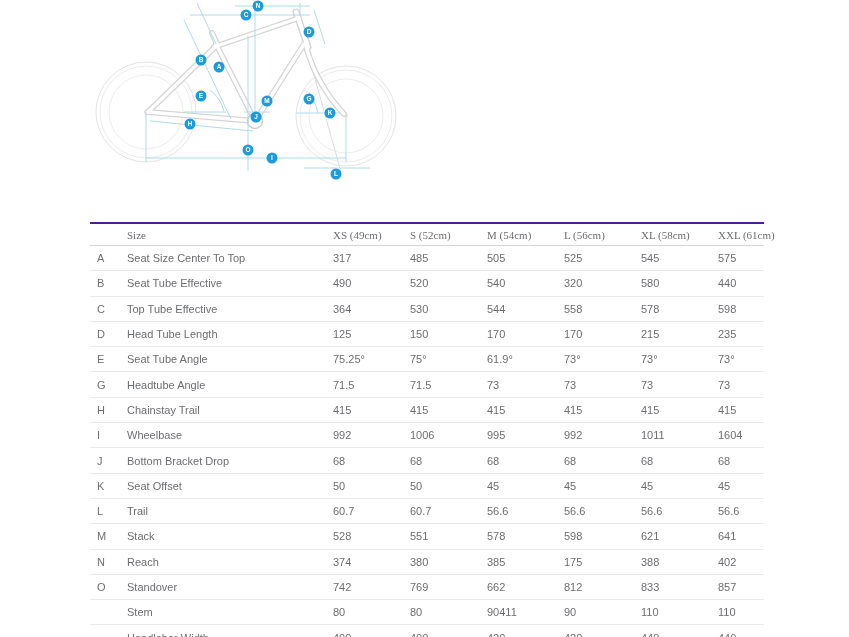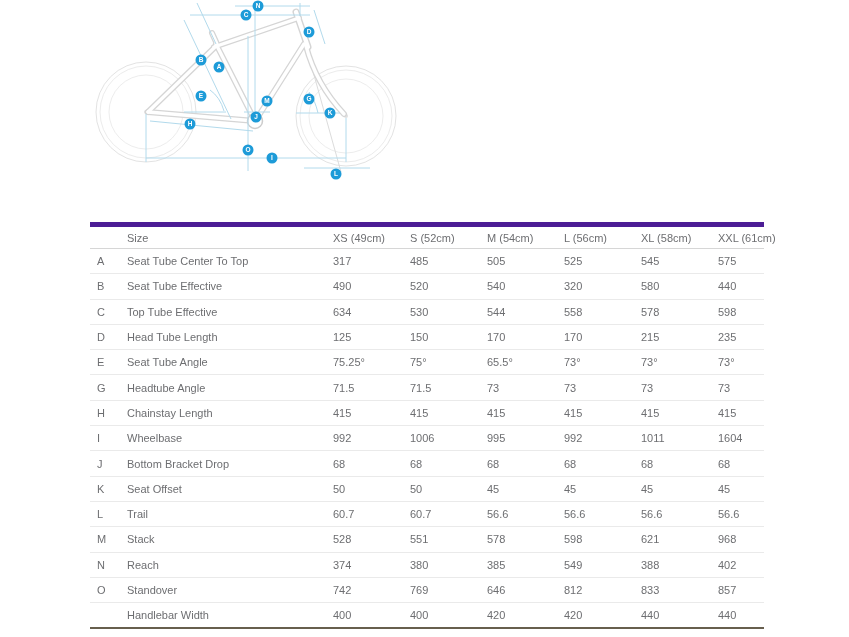--- a/index.html
+++ b/index.html
@@ -12,21 +12,21 @@
   table {
     width:674px; table-layout:fixed; border-collapse:collapse;
     font-size:11px; color:#6d6e71;
   }
   th, td {
     font-weight:normal; text-align:left; padding:0;
     white-space:nowrap; overflow:visible; vertical-align:middle;
   }
   thead th { height:21px; }
   tbody td { height:24.3px; }
-  thead tr { border-top:5px solid #4c1d95; border-bottom:1px solid #d6d6d6; }
+  thead tr { border-top:2px solid #4c1d95; border-bottom:1px solid #d6d6d6;font-family:Liberation Serif, serif; }
   tbody tr { border-bottom:1px solid #eaeaea; }
   tbody tr:last-child { border-bottom:2px solid #675f4e; }
   .col-letter { padding-left:7px; }
 </style>
 </head>
 <body>
 
 <div class="diagram">
   <svg width="440" height="215" viewBox="0 0 440 215" xmlns="http://www.w3.org/2000/svg">
 
@@ -142,42 +142,42 @@
         <th class="col-val">S (52cm)</th>
         <th class="col-val">M (54cm)</th>
         <th class="col-val">L (56cm)</th>
         <th class="col-val">XL (58cm)</th>
         <th class="col-val">XXL (61cm)</th>
       </tr>
     </thead>
     <tbody>
         <tr>
           <td class="col-letter">A</td>
-          <td class="col-name">Seat Tube Center To Top</td>
+          <td class="col-name">Seat Size Center To Top</td>
           <td class="col-val">317</td>
           <td class="col-val">485</td>
           <td class="col-val">505</td>
           <td class="col-val">525</td>
           <td class="col-val">545</td>
           <td class="col-val">575</td>
         </tr>
         <tr>
           <td class="col-letter">B</td>
           <td class="col-name">Seat Tube Effective</td>
           <td class="col-val">490</td>
           <td class="col-val">520</td>
           <td class="col-val">540</td>
           <td class="col-val">320</td>
           <td class="col-val">580</td>
           <td class="col-val">440</td>
         </tr>
         <tr>
           <td class="col-letter">C</td>
           <td class="col-name">Top Tube Effective</td>
-          <td class="col-val">634</td>
+          <td class="col-val">364</td>
           <td class="col-val">530</td>
           <td class="col-val">544</td>
           <td class="col-val">558</td>
           <td class="col-val">578</td>
           <td class="col-val">598</td>
         </tr>
         <tr>
           <td class="col-letter">D</td>
           <td class="col-name">Head Tube Length</td>
           <td class="col-val">125</td>
@@ -185,38 +185,38 @@
           <td class="col-val">170</td>
           <td class="col-val">170</td>
           <td class="col-val">215</td>
           <td class="col-val">235</td>
         </tr>
         <tr>
           <td class="col-letter">E</td>
           <td class="col-name">Seat Tube Angle</td>
           <td class="col-val">75.25°</td>
           <td class="col-val">75°</td>
-          <td class="col-val">65.5°</td>
+          <td class="col-val">61.9°</td>
           <td class="col-val">73°</td>
           <td class="col-val">73°</td>
           <td class="col-val">73°</td>
         </tr>
         <tr>
           <td class="col-letter">G</td>
           <td class="col-name">Headtube Angle</td>
           <td class="col-val">71.5</td>
           <td class="col-val">71.5</td>
           <td class="col-val">73</td>
           <td class="col-val">73</td>
           <td class="col-val">73</td>
           <td class="col-val">73</td>
         </tr>
         <tr>
           <td class="col-letter">H</td>
-          <td class="col-name">Chainstay Length</td>
+          <td class="col-name">Chainstay Trail</td>
           <td class="col-val">415</td>
           <td class="col-val">415</td>
           <td class="col-val">415</td>
           <td class="col-val">415</td>
           <td class="col-val">415</td>
           <td class="col-val">415</td>
         </tr>
         <tr>
           <td class="col-letter">I</td>
           <td class="col-name">Wheelbase</td>
@@ -258,41 +258,51 @@
           <td class="col-val">56.6</td>
         </tr>
         <tr>
           <td class="col-letter">M</td>
           <td class="col-name">Stack</td>
           <td class="col-val">528</td>
           <td class="col-val">551</td>
           <td class="col-val">578</td>
           <td class="col-val">598</td>
           <td class="col-val">621</td>
-          <td class="col-val">968</td>
+          <td class="col-val">641</td>
         </tr>
         <tr>
           <td class="col-letter">N</td>
           <td class="col-name">Reach</td>
           <td class="col-val">374</td>
           <td class="col-val">380</td>
           <td class="col-val">385</td>
-          <td class="col-val">549</td>
+          <td class="col-val">175</td>
           <td class="col-val">388</td>
           <td class="col-val">402</td>
         </tr>
         <tr>
           <td class="col-letter">O</td>
           <td class="col-name">Standover</td>
           <td class="col-val">742</td>
           <td class="col-val">769</td>
-          <td class="col-val">646</td>
+          <td class="col-val">662</td>
           <td class="col-val">812</td>
           <td class="col-val">833</td>
           <td class="col-val">857</td>
+        </tr>
+        <tr>
+          <td class="col-letter"></td>
+          <td class="col-name">Stem</td>
+          <td class="col-val">80</td>
+          <td class="col-val">80</td>
+          <td class="col-val">90411</td>
+          <td class="col-val">90</td>
+          <td class="col-val">110</td>
+          <td class="col-val">110</td>
         </tr>
         <tr>
           <td class="col-letter"></td>
           <td class="col-name">Handlebar Width</td>
           <td class="col-val">400</td>
           <td class="col-val">400</td>
           <td class="col-val">420</td>
           <td class="col-val">420</td>
           <td class="col-val">440</td>
           <td class="col-val">440</td>

